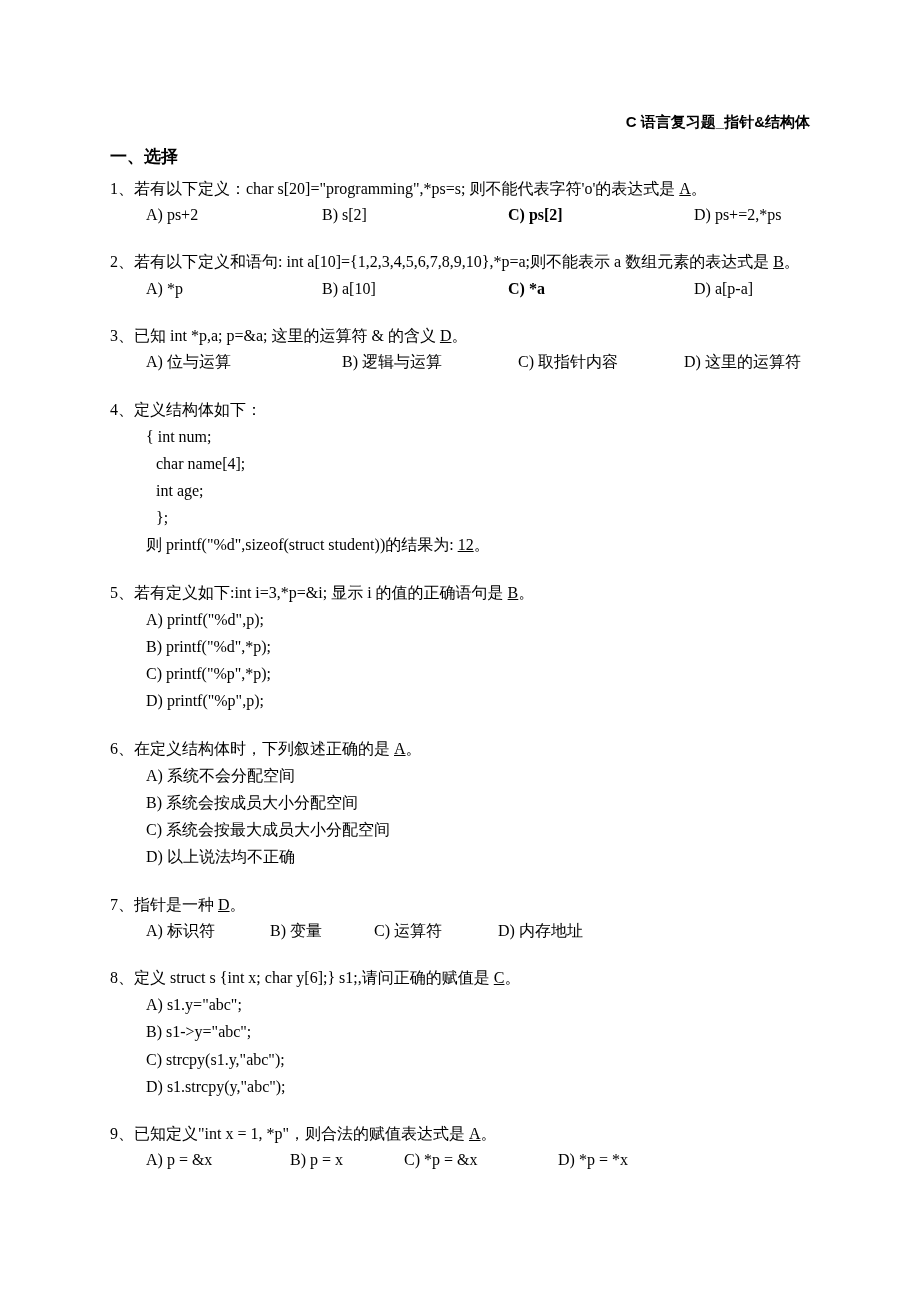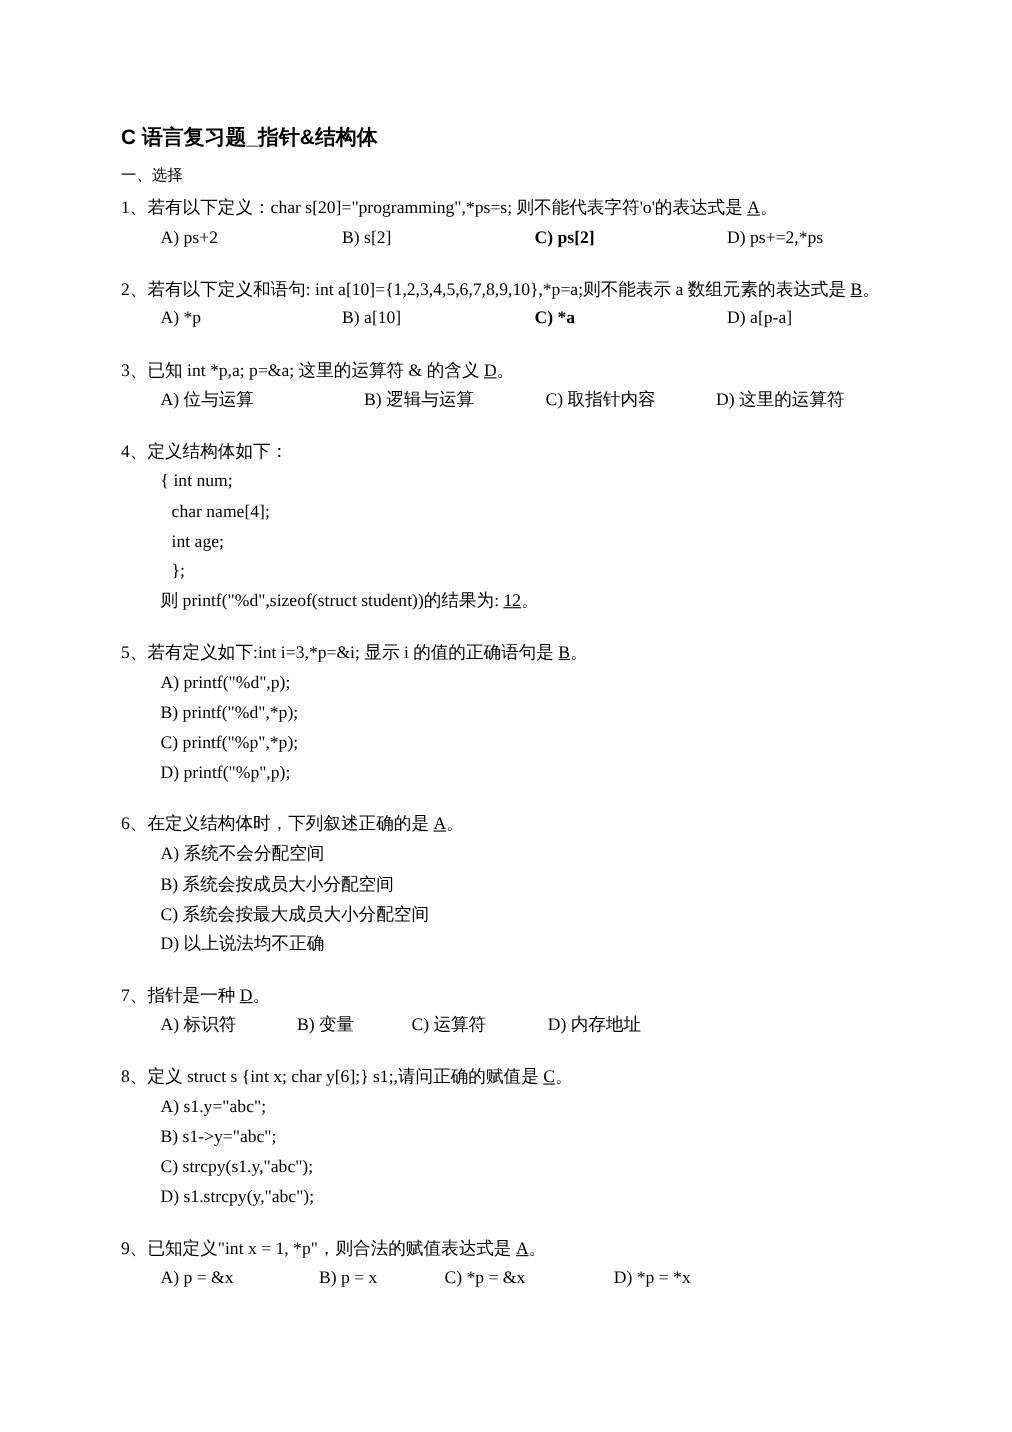--- a/index.html
+++ b/index.html
@@ -6,43 +6,43 @@
     body {
       background: #fff;
       width: 920px;
       padding: 110px 110px 60px 110px;
       font-family: "SimSun", "宋体", serif;
       font-size: 16px;
       line-height: 1.65;
       color: #000;
     }
     .title {
-      text-align: left;
+      text-align: right;
       font-weight: bold;
-      font-size: 19px;
+      font-size: 15px;
       margin-bottom: 8px;
       font-family: "Microsoft YaHei", "SimHei", sans-serif;
     }
     .section-heading {
-      font-weight: normal;
-      font-size: 14px;
+      font-weight: bold;
+      font-size: 17px;
       margin-bottom: 4px;
       font-family: "SimSun", "宋体", serif;
     }
     .question {
       margin-bottom: 20px;
     }
     .q-text {
       line-height: 1.7;
     }
     .indent { padding-left: 36px; }
     .options-row {
       padding-left: 36px;
       display: flex;
-      gap: 5px;
+      gap: 16px;
     }
     .options-row .opt { display: inline-block; }
     .opt-a { width: 160px; }
     .opt-b { width: 170px; }
     .opt-c { width: 170px; font-weight: bold; }
     .opt-d { width: auto; }
     .answer {
       text-decoration: underline;
     }
     .code-block {

